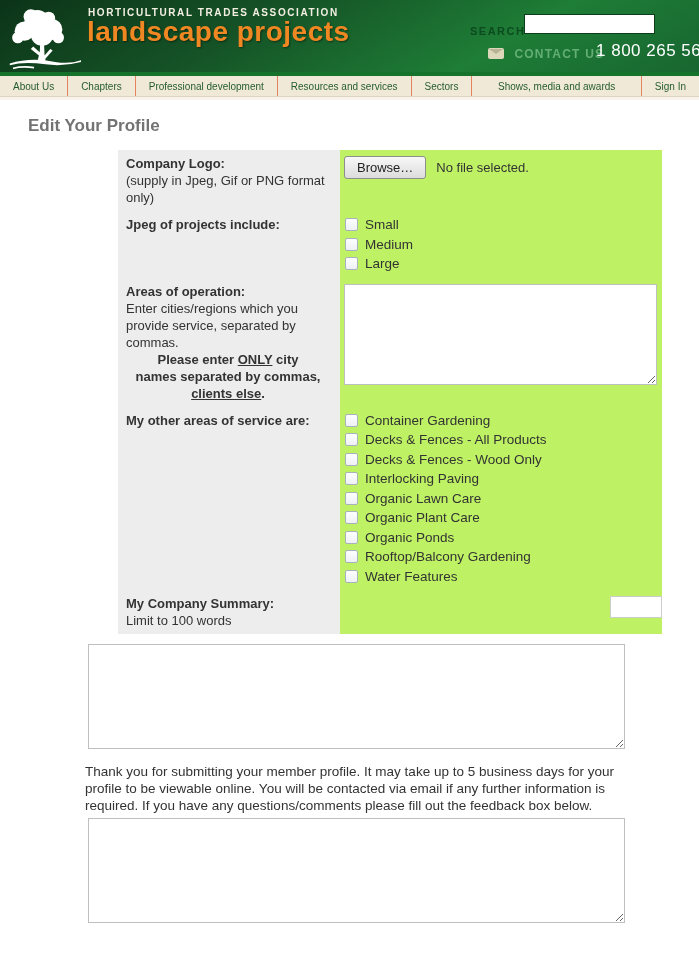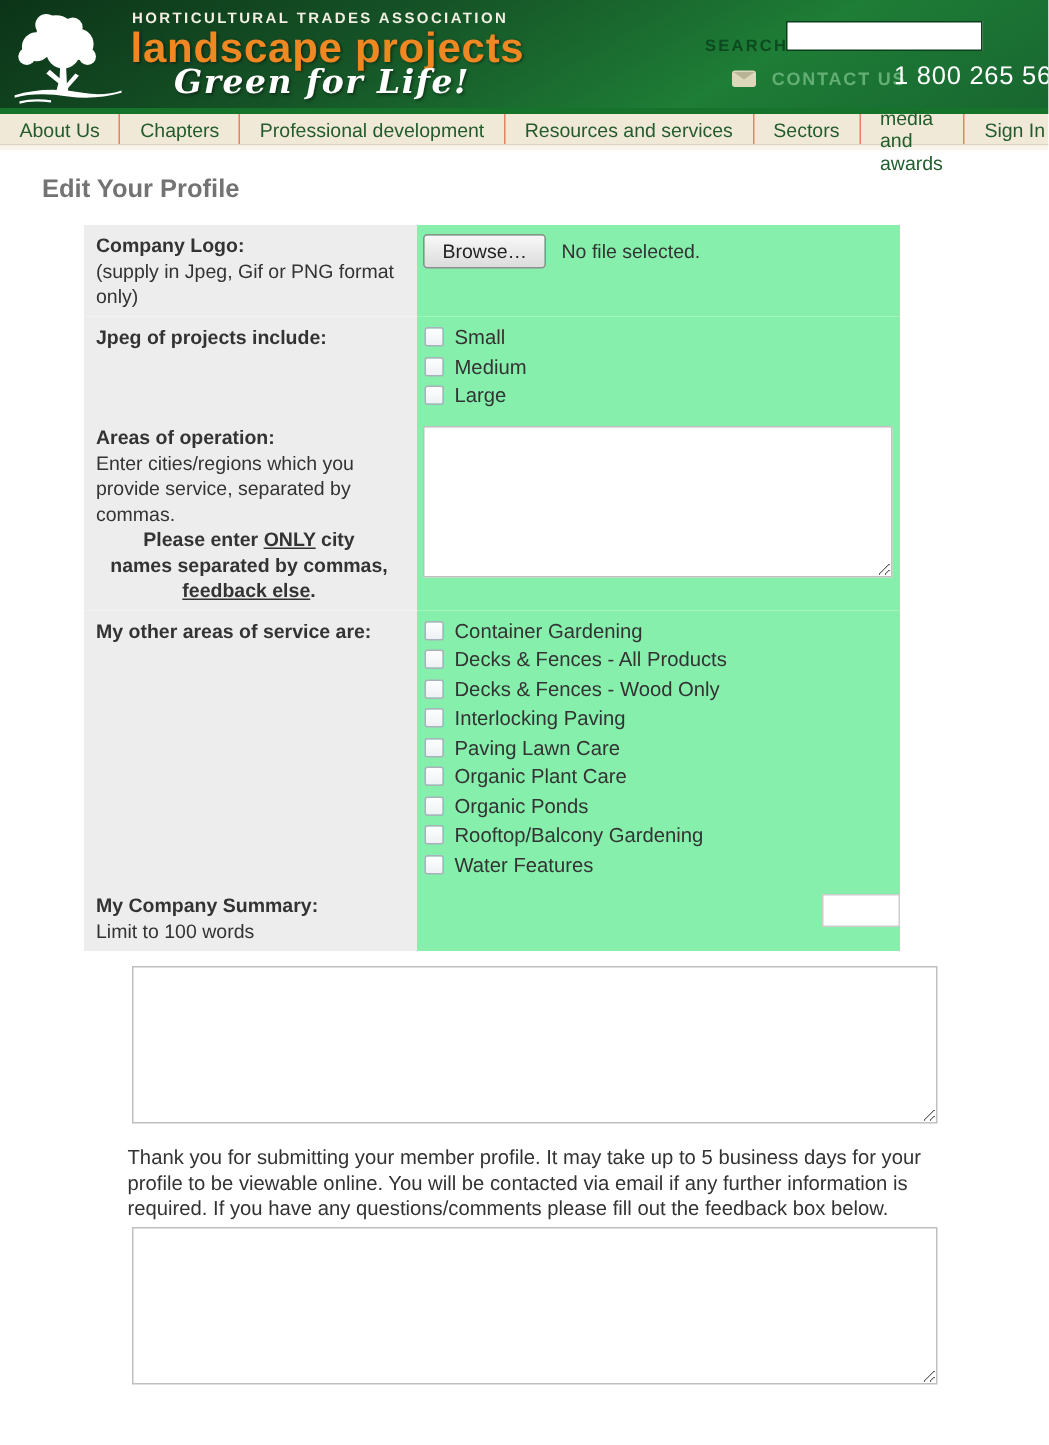--- a/index.html
+++ b/index.html
@@ -63,41 +63,41 @@
 
   
   .navbar {
     width:699px; border-top:4px solid #15732c;
     background:#f1e9d7; display:flex; align-items:stretch;
     height:25px; border-bottom:1px solid #ddd4c2;
   }
   .nav-item {
     display:flex; align-items:center; justify-content:center;
     flex:0 0 auto; padding:0 13px;
-    color:#235c2c; font-size:13px; text-decoration:none;
+    color:#235c2c; font-size:10px; text-decoration:none;
     border-right:1px solid #e4835f; cursor:pointer;
   }
   .nav-item:last-child { border-right:none; margin-left:auto; }
   .nav-item:nth-child(6) { flex:1 1 auto; }
   .nav-shadow { width:699px; height:3px; background:#f8f4eb; }
 
   
   .page-title {
     margin:16px 0 14px 28px;
     color:#737373; font-size:17px; font-weight:bold;
   }
 
-  .form-table { margin-left:56px; width:544px; }
+  .form-table { margin-left:118px; width:544px; }
   .frow { display:flex; }
   .fl {
     width:222px; background:#ededed; padding:5px 10px 5px 8px;
     font-size:13px; line-height:17px;
   }
   .fl .blabel { font-weight:bold; }
-  .fr { flex:1; padding:4px 0 4px 4px; background:#86efac; font-size:13px; }
+  .fr { flex:1; padding:4px 0 4px 4px; background:#bef264; font-size:13px; }
 
   .browse-row { display:flex; align-items:center; padding-top:2px; }
   .btn {
     font-family:"Liberation Sans","DejaVu Sans",sans-serif;
     font-size:13px; color:#222; padding:3px 12px;
     border:1px solid #8e8e8e; border-radius:3px;
     background:linear-gradient(#f8f8f8,#dcdcdc); cursor:pointer;
   }
   .file-status { margin-left:10px; font-size:13px; }
 
@@ -150,21 +150,20 @@
       <circle cx="52" cy="20" r="8"></circle>
       <circle cx="14" cy="44" r="7"></circle>
       <circle cx="64" cy="44" r="7"></circle>
       <path d="M42 44 L46 44 L47 66 L54 58 L57 60 L48 70 L48 74 L38 74 L40 66 L30 58 L33 55 L41 62 Z"></path>
       <path d="M4 76 Q30 68 60 74 Q78 77 92 72 L92 74 Q70 80 48 77 Q22 73 4 78 Z"></path>
       <path d="M8 81 Q20 78 34 80 L34 82 Q18 80 8 83 Z"></path>
     </g>
   </svg>
   <div class="assoc">HORTICULTURAL TRADES ASSOCIATION</div>
   <div class="brand">landscape projects</div>
-  <div class="tagline">Green for Life!</div>
   <div class="search-row">
     <span class="search-label">SEARCH</span>
     <input class="search-input" style="">
   </div>
   <div class="contact-row">
     <span class="mail-icon"></span>
     <a class="contact-link">CONTACT US</a>
     <span class="phone">1 800 265 5656</span>
   </div>
 </div>
@@ -218,21 +217,21 @@
     </div>
   </div>
 
   <div class="frow">
     <div class="fl">
       <div class="blabel">Areas of operation:</div>
       <div>Enter cities/regions which you</div>
       <div>provide service, separated by commas.</div>
       <div class="note"><span>Please enter </span><span class="u">ONLY</span><span> city</span></div>
       <div class="note">names separated by commas,</div>
-      <div class="note"><span class="u">feedback else</span><span>.</span></div>
+      <div class="note"><span class="u">clients else</span><span>.</span></div>
     </div>
     <div class="fr">
       <textarea class="areas-textarea" style=""></textarea>
     </div>
   </div>
 
   <div class="frow">
     <div class="fl">
       <div class="blabel">My other areas of service are:</div>
     </div>
@@ -248,21 +247,21 @@
       <label class="cb-row">
         <input type="checkbox" class="cb" style="">
         <span class="cb-label">Decks &amp; Fences - Wood Only</span>
       </label>
       <label class="cb-row">
         <input type="checkbox" class="cb" style="">
         <span class="cb-label">Interlocking Paving</span>
       </label>
       <label class="cb-row">
         <input type="checkbox" class="cb" style="">
-        <span class="cb-label">Paving Lawn Care</span>
+        <span class="cb-label">Organic Lawn Care</span>
       </label>
       <label class="cb-row">
         <input type="checkbox" class="cb" style="">
         <span class="cb-label">Organic Plant Care</span>
       </label>
       <label class="cb-row">
         <input type="checkbox" class="cb" style="">
         <span class="cb-label">Organic Ponds</span>
       </label>
       <label class="cb-row">

